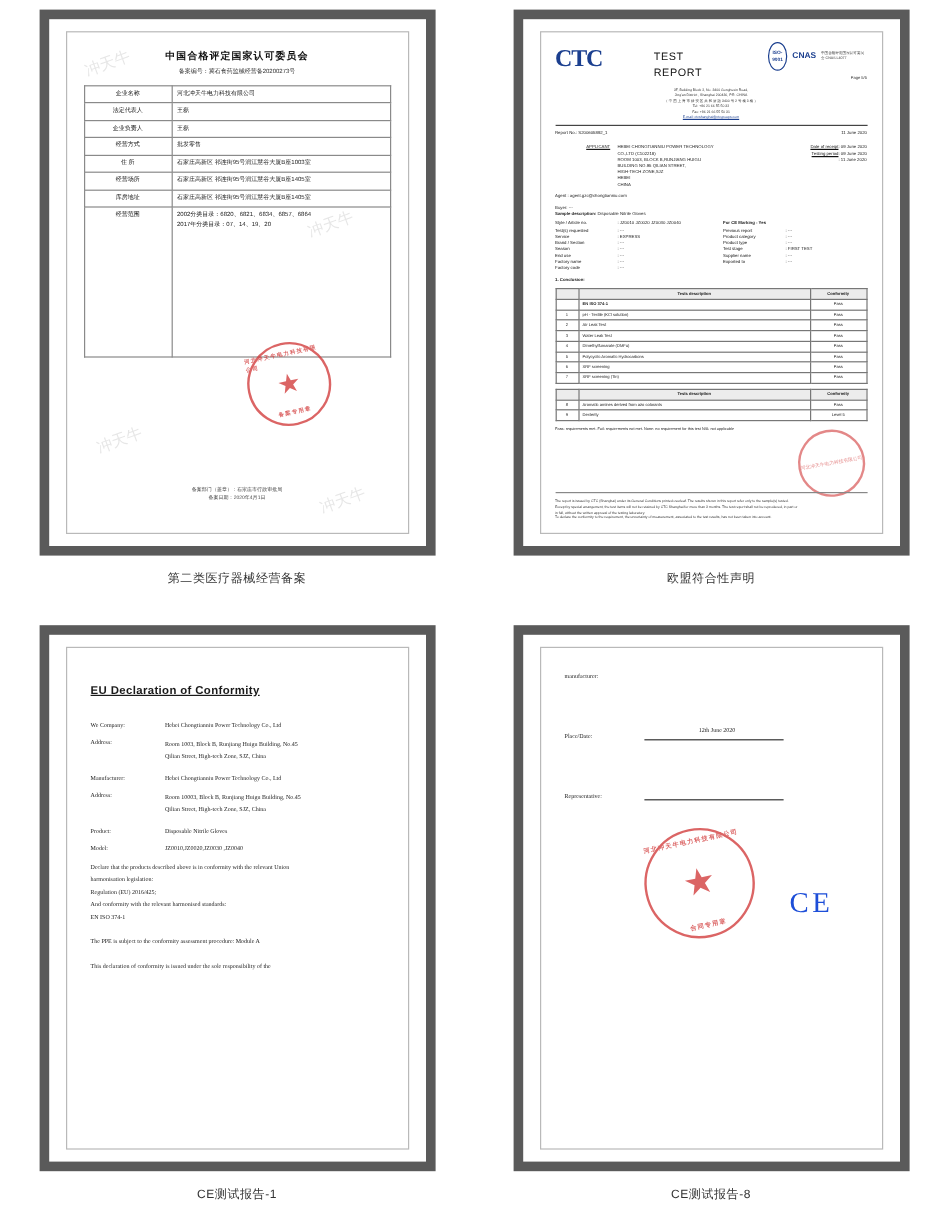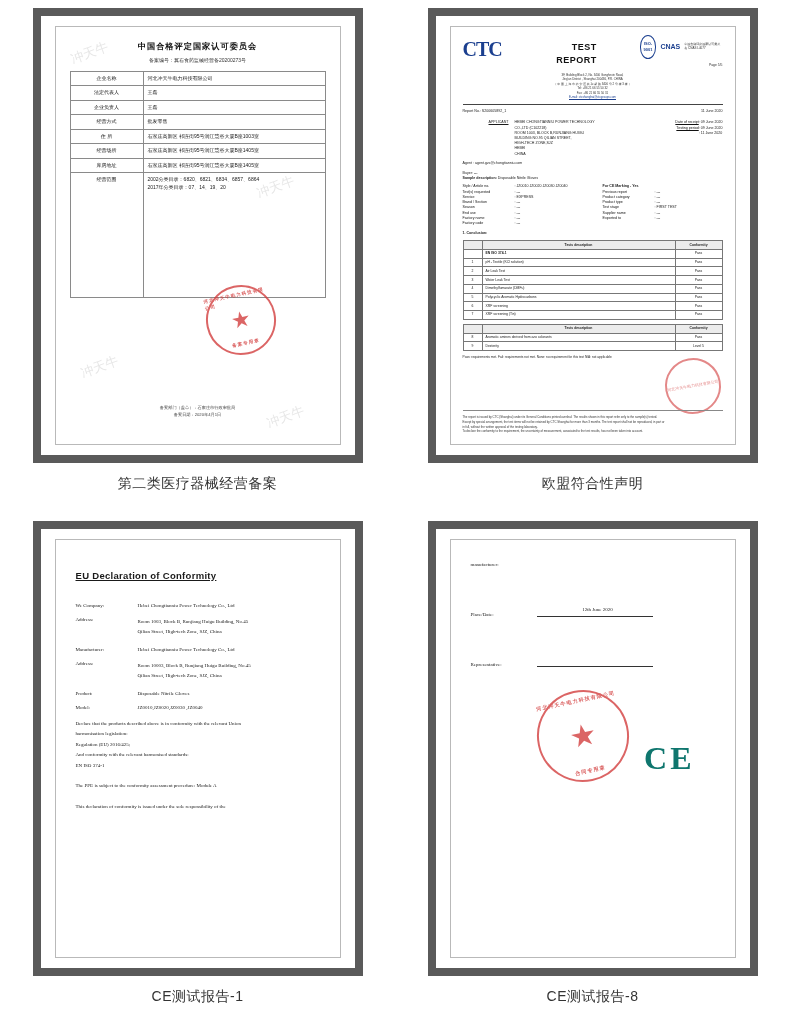--- a/index.html
+++ b/index.html
@@ -32,21 +32,21 @@
   }
   .frame-inner{
     position:absolute;
     top:10px;left:14px;right:14px;bottom:10px;
     border:1px solid #b9b9b9;
     background:#fff;
     overflow:hidden;
   }
   .caption{
     margin-top:12px;
-    font-size:14px;
+    font-size:10px;
     color:#333;
     letter-spacing:0.5px;
   }
 
   
   .d1{padding:10px 14px;font-size:5.4px;line-height:1.5;color:#1a1a1a;position:relative;height:100%;box-sizing:border-box;}
   .d1 .title{text-align:center;font-size:8.2px;font-weight:bold;letter-spacing:1px;margin-top:4px;color:#111;}
   .d1 .subline{text-align:center;font-size:5px;margin-top:4px;color:#333;}
   .d1 .tbl{width:100%;border-collapse:collapse;margin-top:6px;table-layout:fixed;}
   .d1 .tbl td{border:0.6px solid #8a8a8a;padding:3px 4px;font-size:5px;vertical-align:top;}
@@ -81,21 +81,21 @@
     font-size:16px;
     transform:rotate(-20deg);
     white-space:nowrap;
     pointer-events:none;
   }
 
   
   .d2{padding:8px 12px;font-size:3.6px;line-height:1.45;color:#1b1b1b;height:100%;box-sizing:border-box;position:relative;}
   .d2 .hdr{display:flex;align-items:flex-start;justify-content:space-between;gap:43px;}
   .ctc-logo{font-family:"Liberation Serif",serif;font-size:20px;font-weight:bold;color:#1b3f8f;letter-spacing:-1px;position:relative;}
-  .d2 .rpt-title{font-size:9px;font-weight:bold;letter-spacing:.5px;color:#111;margin-top:6px;text-align:right;}
+  .d2 .rpt-title{font-size:9px;font-weight:normal;letter-spacing:.5px;color:#111;margin-top:6px;}
   .badges{display:flex;gap:4px;align-items:center;}
   .badge-circ{width:22px;height:22px;border-radius:50%;border:1.2px solid #1b3f8f;color:#1b3f8f;font-size:4px;display:flex;align-items:center;justify-content:center;text-align:center;font-weight:bold;}
   .badge-cnas{font-size:7px;font-weight:bold;color:#1b3f8f;}
   .badge-txt{font-size:3px;color:#333;line-height:1.3;}
   .d2 .addr{font-size:2.9px;color:#333;margin-top:6px;text-align:center;line-height:1.5;}
   .d2 .rule{border-top:0.7px solid #444;margin:5px 0 4px;}
   .d2 .row{display:flex;justify-content:space-between;}
   .d2 .kv{display:flex;}
   .d2 .kv .k{width:52px;color:#111;}
   .d2 .sect{margin-top:5px;}
@@ -118,21 +118,21 @@
   .d3 .fld .k{width:62px;flex:0 0 62px;font-size:5px;}
   .d3 .fld .v{flex:1;font-size:5px;}
   .d3 .para{margin-top:8px;font-size:5px;line-height:2.1;}
 
   
   .d4{padding:18px 20px;font-size:5px;color:#1a1a1a;height:100%;box-sizing:border-box;font-family:"Liberation Serif",serif;position:relative;}
   .d4 .fld{display:flex;margin-bottom:40px;align-items:flex-end;}
   .d4 .fld .k{width:66px;flex:0 0 66px;font-size:5px;}
   .d4 .fld .v{flex:1;border-bottom:0.8px solid #333;min-height:8px;font-size:5px;padding-left:6px;padding-bottom:1px;}
   .d4 .fld .v.noline{border-bottom:none;}
-  .d4 .ce{position:absolute;right:40px;top:200px;font-size:32px;font-family:"Liberation Serif",serif;font-weight:bold;letter-spacing:3px;color:#0f766e;}
+  .d4 .ce{position:absolute;right:40px;top:200px;font-size:24px;font-family:"Liberation Serif",serif;font-weight:normal;letter-spacing:3px;color:#1d4ed8;}
   .d4 .stampwrap{position:absolute;left:86px;top:150px;}
 </style>
 </head>
 <body>
 
 <div class="grid">
 
   <div class="cell">
     <div class="frame">
       <div class="frame-inner">

